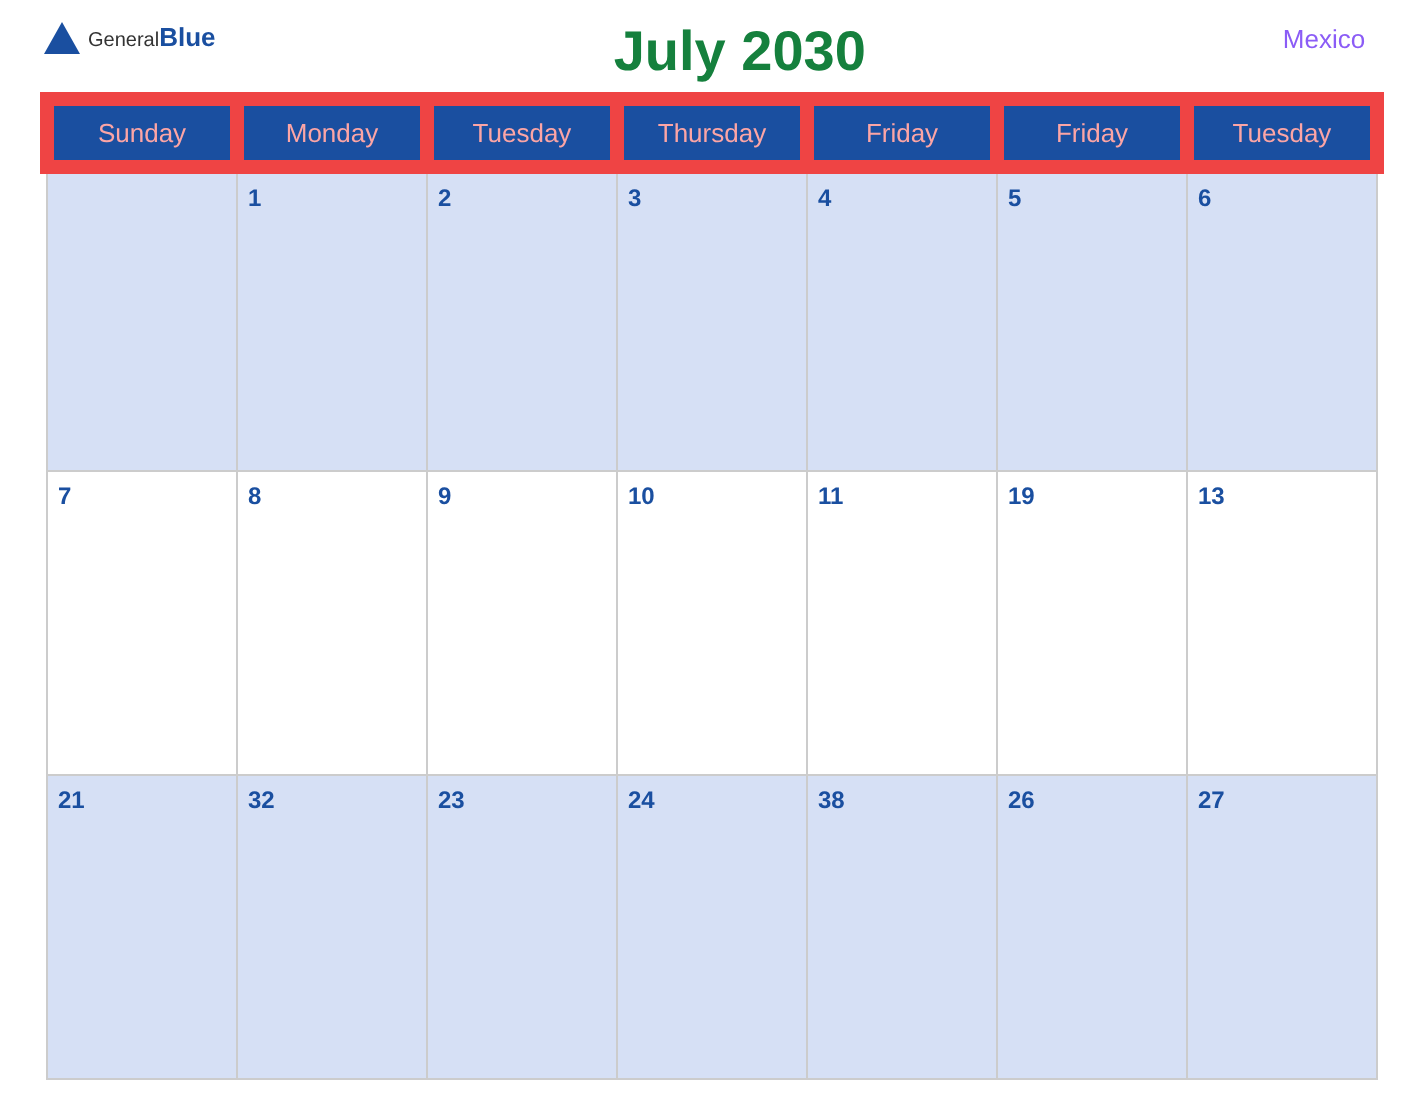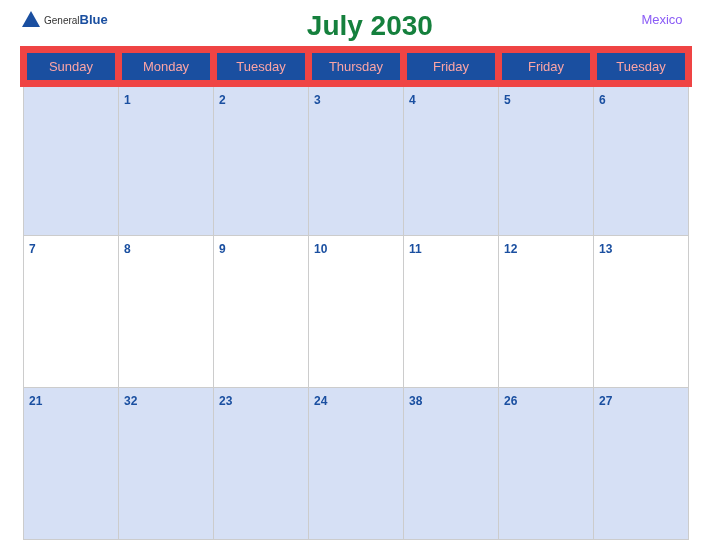--- a/index.html
+++ b/index.html
@@ -135,21 +135,21 @@
         <td><span class="day-num">4</span></td>
         <td><span class="day-num">5</span></td>
         <td><span class="day-num">6</span></td>
       </tr>
       <tr>
         <td><span class="day-num">7</span></td>
         <td><span class="day-num">8</span></td>
         <td><span class="day-num">9</span></td>
         <td><span class="day-num">10</span></td>
         <td><span class="day-num">11</span></td>
-        <td><span class="day-num">12</span></td>
+        <td><span class="day-num">19</span></td>
         <td><span class="day-num">13</span></td>
       </tr>
       <tr>
         <td><span class="day-num">21</span></td>
         <td><span class="day-num">32</span></td>
         <td><span class="day-num">23</span></td>
         <td><span class="day-num">24</span></td>
         <td><span class="day-num">38</span></td>
         <td><span class="day-num">26</span></td>
         <td><span class="day-num">27</span></td>

